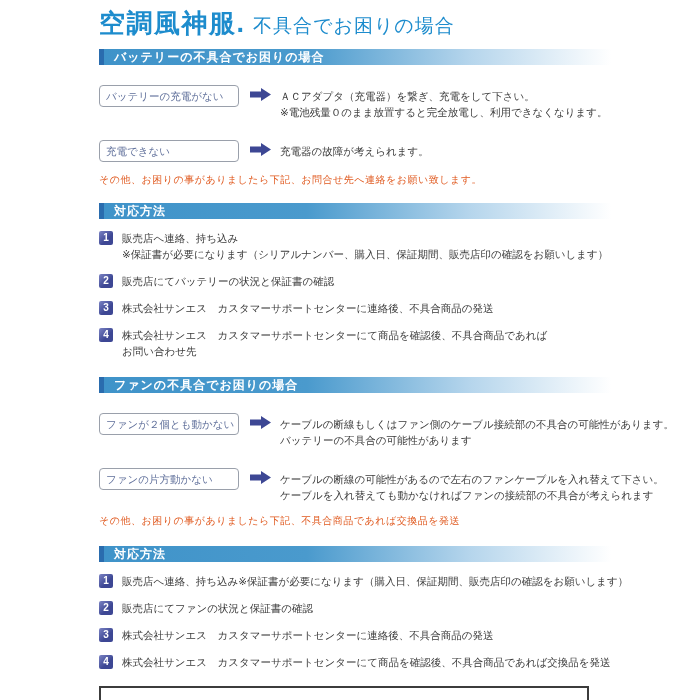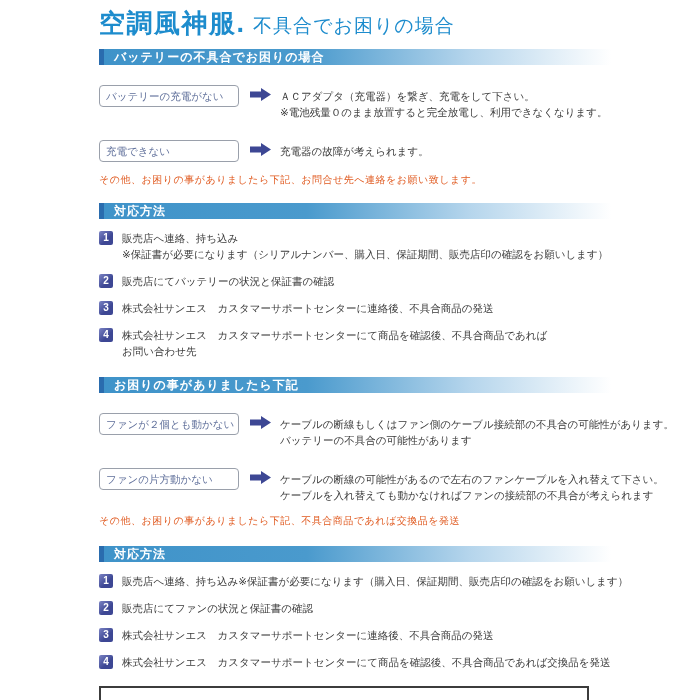--- a/index.html
+++ b/index.html
@@ -103,21 +103,21 @@
     </div>
   </div>
   <div class="step">
     <span class="step-num">4</span>
     <div class="step-text">
       <div>株式会社サンエス　カスタマーサポートセンターにて商品を確認後、不具合商品であれば</div>
       <div>お問い合わせ先</div>
     </div>
   </div>
 
-  <div class="bar mt3">お困りの事がありましたら下記</div>
+  <div class="bar mt3">ファンの不具合でお困りの場合</div>
 
   <div class="symptom-row">
     <div class="symptom-box">ファンが２個とも動かない</div>
     <div class="arrow">
       <svg width="22" height="13" viewBox="0 0 22 13">
           <path d="M0 3.5 H11 V0 L21 6.5 L11 13 V9.5 H0 Z" fill="#3d4794"></path>
         </svg>
     </div>
     <div class="result">
       <div>ケーブルの断線もしくはファン側のケーブル接続部の不具合の可能性があります。</div>

